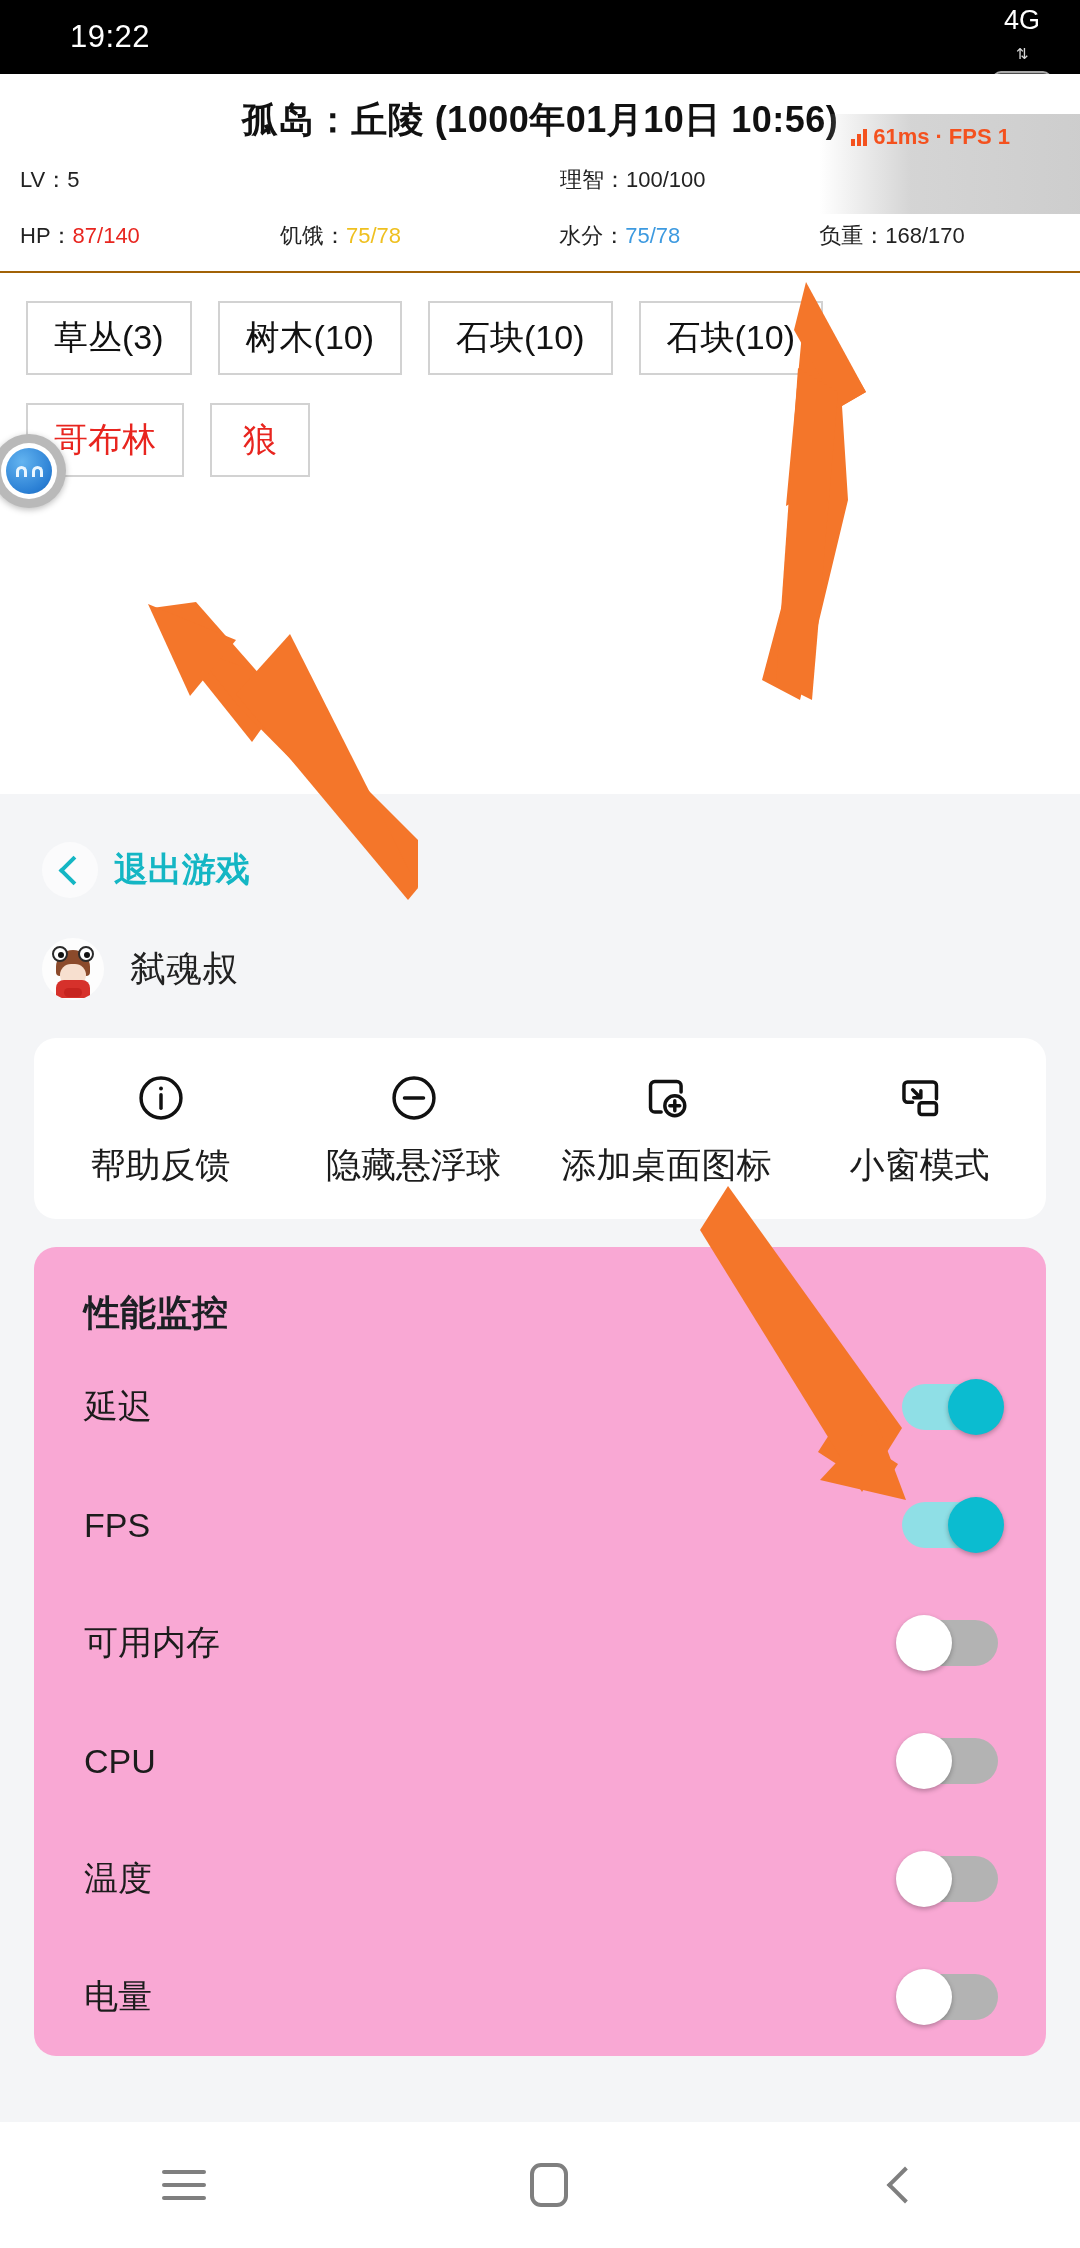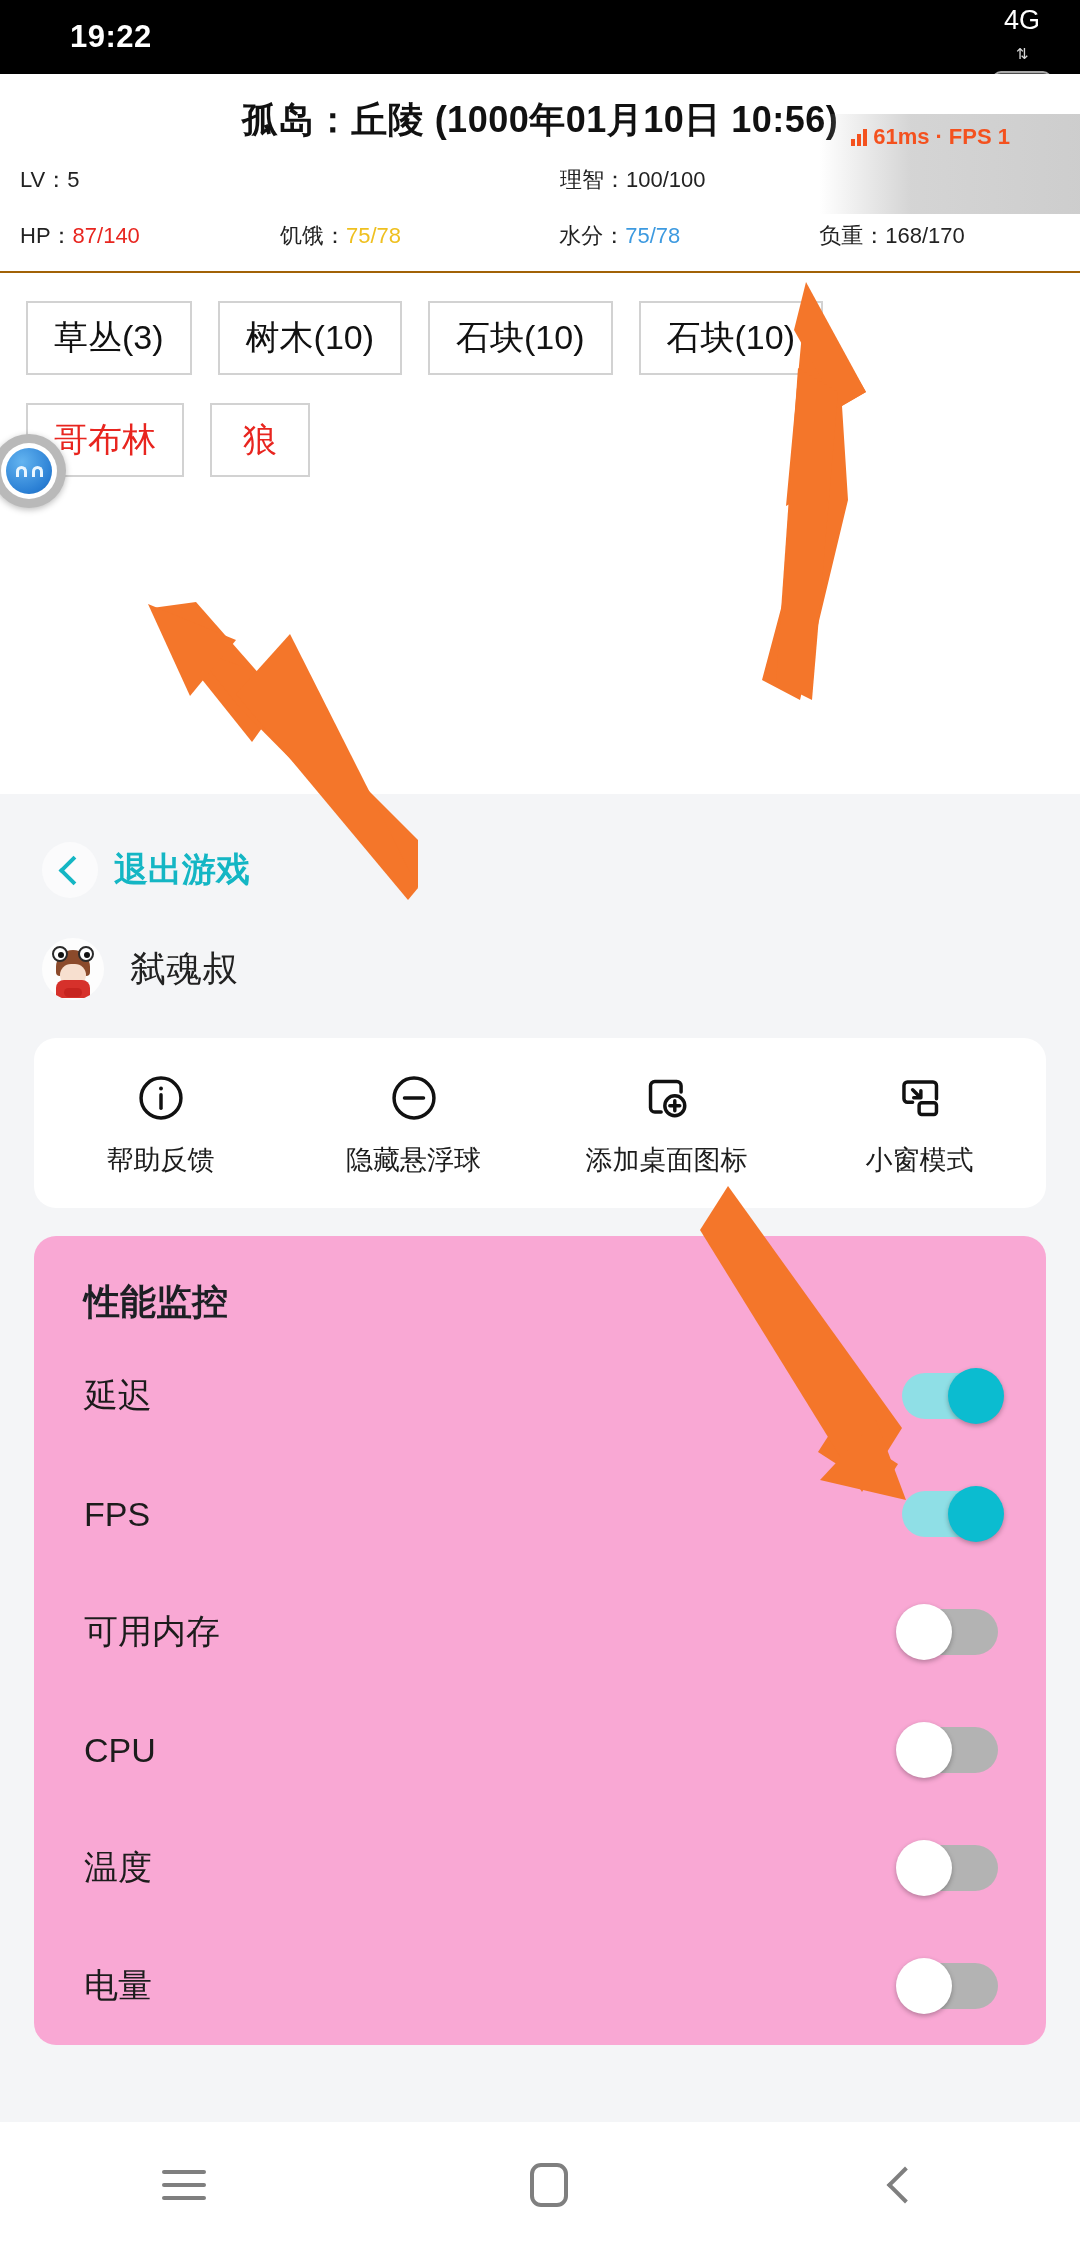--- a/index.html
+++ b/index.html
@@ -25,21 +25,20 @@
     display: flex;
     align-items: center;
     justify-content: space-between;
     padding: 0 28px;
     box-sizing: border-box;
   }
   .status-time {
     font-size: 31px;
     letter-spacing: 0.5px;
     margin-left: 42px;
-    font-weight: bold;
   }
   .status-right {
     display: flex;
     align-items: center;
     gap: 10px;
     flex-direction: column;
   }
   .signal-bars {
     display: flex;
     align-items: flex-end;
@@ -288,21 +287,21 @@
     padding: 34px 0 30px 0;
   }
   .quick-item {
     flex: 1;
     display: flex;
     flex-direction: column;
     align-items: center;
     gap: 18px;
   }
   .q-icon { width: 52px; height: 52px; display: block; }
-  .q-label { font-size: 27px; color: #1c1c1c; }
+  .q-label { font-size: 35px; color: #1c1c1c; }
 
   .sec-card {
     margin: 28px 34px 0 34px;
     background: #f9a8d4;
     border-radius: 22px;
     padding: 42px 0 0 0;
   }
   .sec-title {
     font-size: 36px;
     font-weight: bold;

